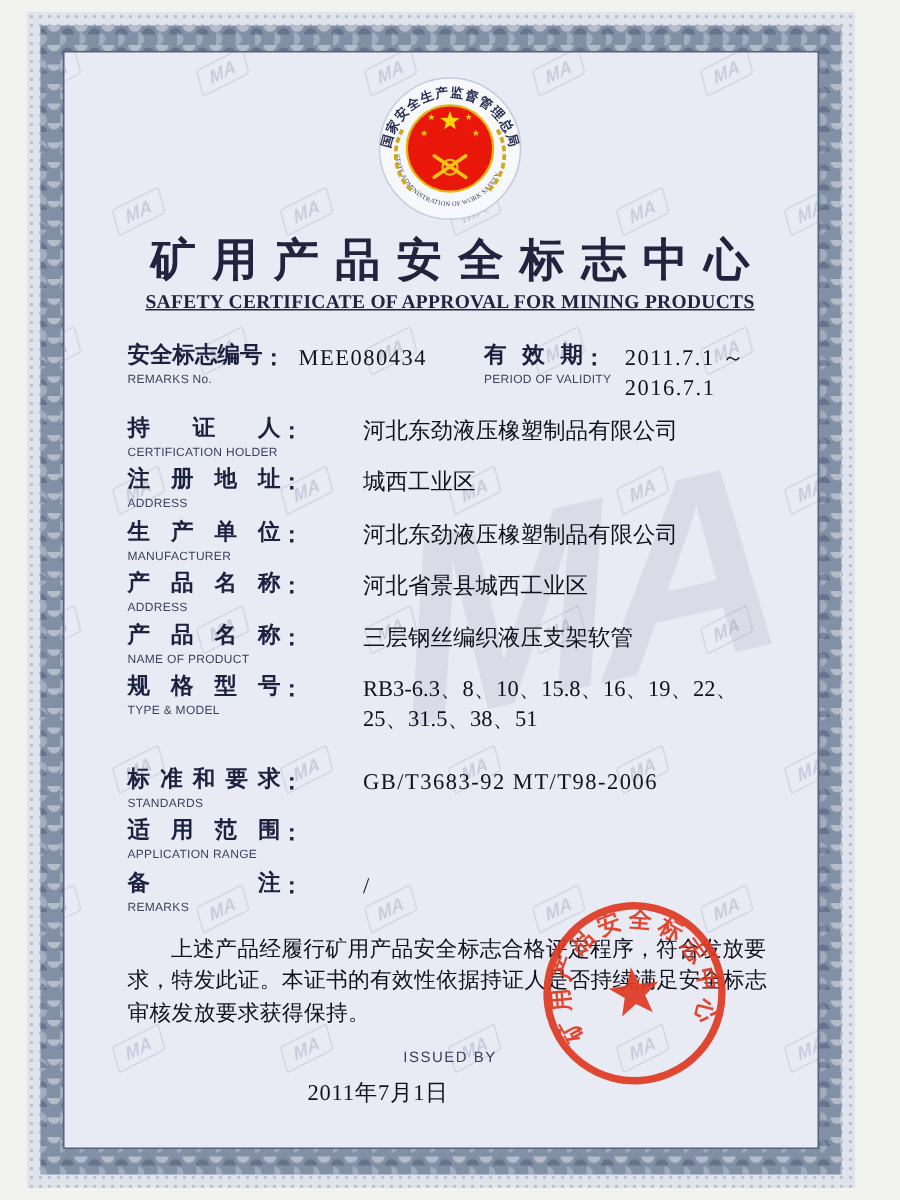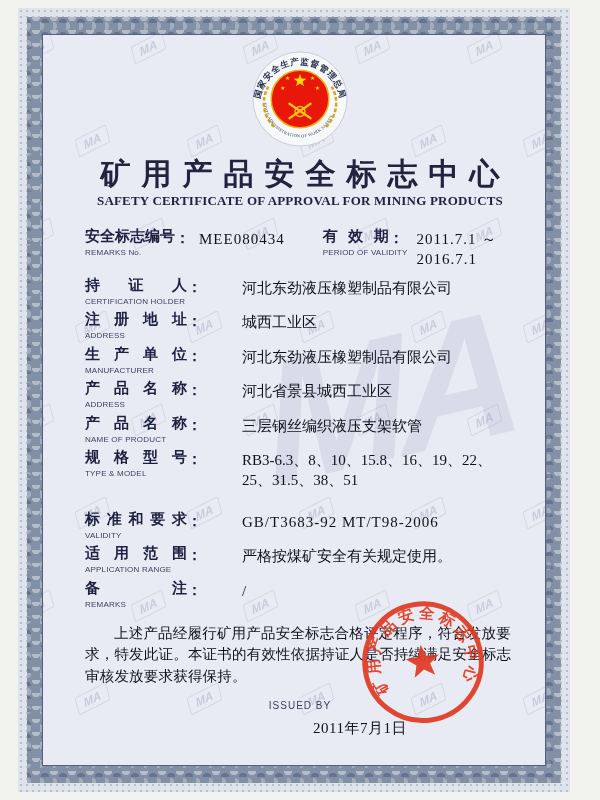--- a/index.html
+++ b/index.html
@@ -53,21 +53,21 @@
   .emblem{width:96px;height:96px;margin:2px auto 0;display:block;}
   
   .title{
     margin-top:10px;text-align:center;
     font-size:30px;font-weight:bold;color:#23233f;
     letter-spacing:11px;text-indent:11px;line-height:1.1;
     font-family:"Liberation Serif","DejaVu Serif",serif;
   }
   .subtitle{
     margin-top:3px;text-align:center;
-    font-size:13px;font-weight:bold;color:#23233f;letter-spacing:.2px;
+    font-size:13px;font-weight:bold;color:#23233f;letter-spacing:.2px;text-decoration:underline;
   }
   
   .meta{display:flex;margin-top:20px;align-items:flex-start;}
   .meta .cell{display:flex;align-items:flex-start;}
   .lab-stack{display:flex;flex-direction:column;}
   .lab-line{display:flex;align-items:flex-start;white-space:nowrap;font-family:Liberation Mono, monospace;}
   .lab-cn{
     display:inline-block;font-weight:bold;font-size:15px;color:#1c2140;
     text-align:justify;text-align-last:justify;text-justify:inter-character;
     line-height:1.2;
@@ -94,21 +94,21 @@
   
   .para{
     margin-top:13px;font-size:14.5px;color:#11111d;line-height:1.5;
     text-indent:2em;font-weight:500;letter-spacing:.2px;
   }
   
   .issued{margin-top:12px;text-align:center;}
   .issued-cn{font-size:16px;color:#1c2140;letter-spacing:2px;}
   .issued-en{font-size:10px;color:#3a415c;letter-spacing:1px;margin-top:1px;
     font-family:"Liberation Sans","DejaVu Sans",sans-serif;}
-  .issue-date{margin-top:8px;text-align:center;font-size:15px;color:#11111d;
+  .issue-date{margin-top:8px;font-size:15px;color:#11111d;
     padding-left:120px;letter-spacing:.5px;}
   
   .seal{position:absolute;left:314px;top:559px;width:132px;height:132px;z-index:2;opacity:.92;}
 </style>
 </head>
 <body>
 
 <div class="frame-outer">
  <div class="frame-band">
   <div class="content">
@@ -281,34 +281,33 @@
           </div>
           <div class="val">RB3-6.3、8、10、15.8、16、19、22、25、31.5、38、51</div>
         </div>
 
         <div class="row gap-top">
           <div class="lab-stack">
             <div class="lab-line">
                   <span class="lab-cn w-field">标准和要求</span>
                   <span class="lab-colon">：</span>
                 </div>
-            <div class="lab-en">VALIDITY</div>
+            <div class="lab-en">STANDARDS</div>
           </div>
           <div class="val val-num">GB/T3683-92 MT/T98-2006</div>
         </div>
 
         <div class="row">
           <div class="lab-stack">
             <div class="lab-line">
                   <span class="lab-cn w-field">适用范围</span>
                   <span class="lab-colon">：</span>
                 </div>
             <div class="lab-en">APPLICATION RANGE</div>
           </div>
-          <div class="val">严格按煤矿安全有关规定使用。</div>
         </div>
 
         <div class="row">
           <div class="lab-stack">
             <div class="lab-line">
                   <span class="lab-cn w-field">备注</span>
                   <span class="lab-colon">：</span>
                 </div>
             <div class="lab-en">REMARKS</div>
           </div>

